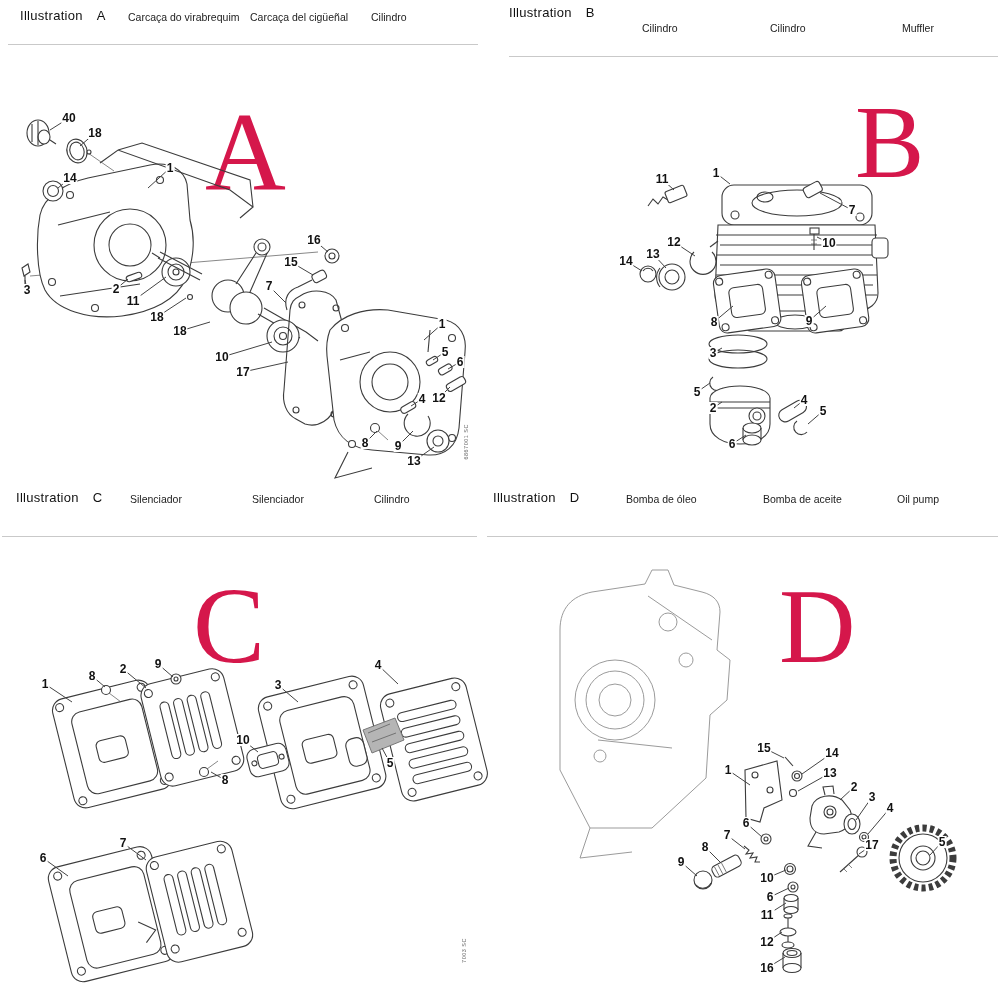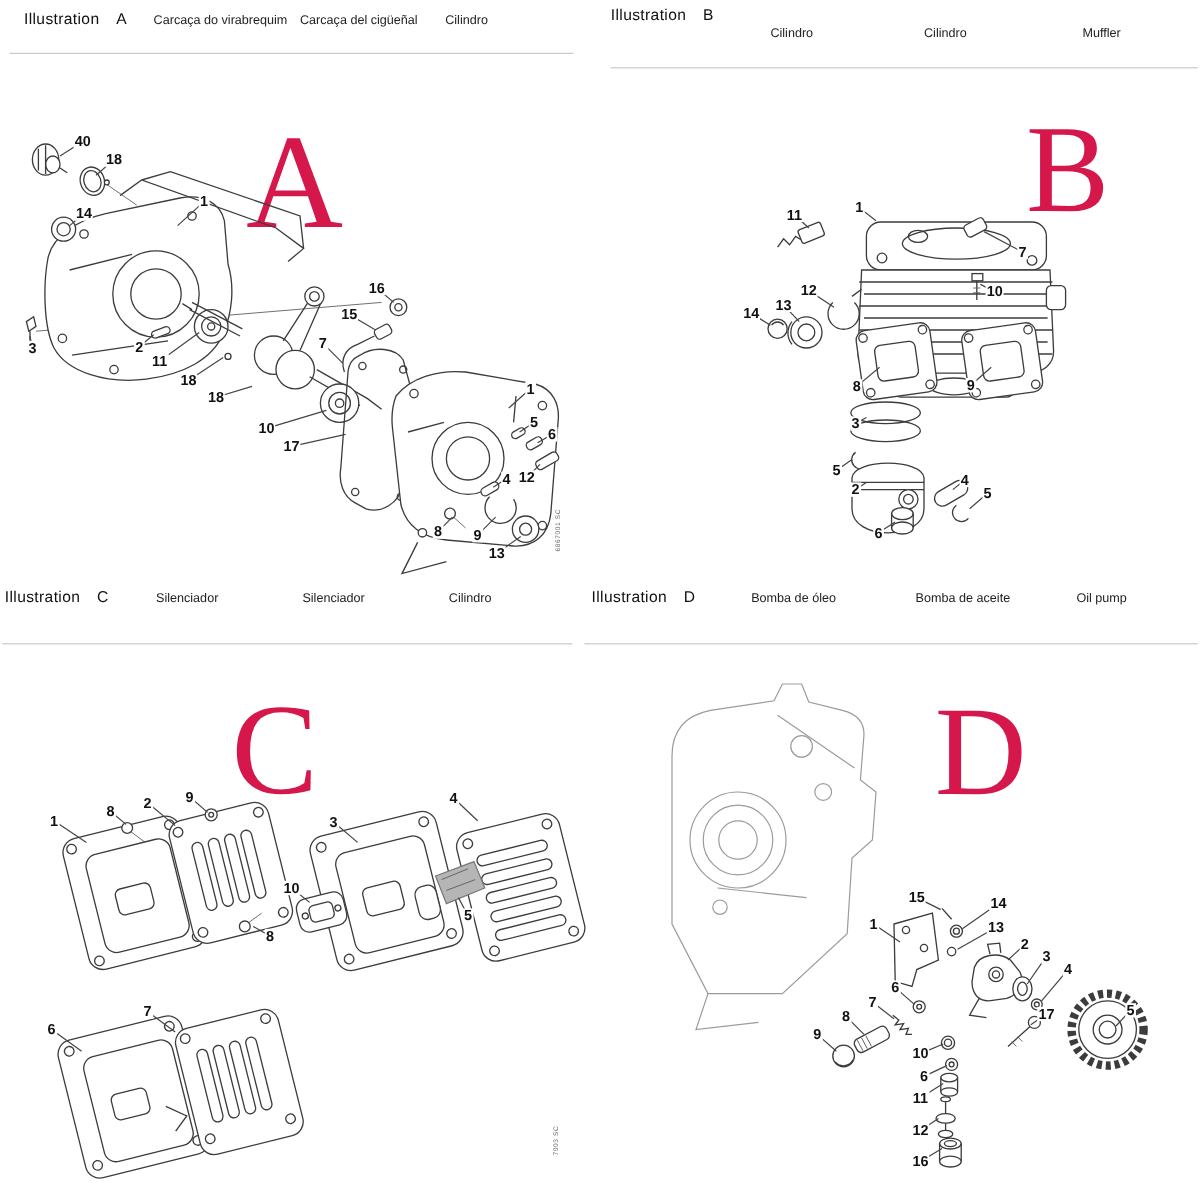--- a/index.html
+++ b/index.html
@@ -42,21 +42,21 @@
   <div class="rule" style="left:8px;top:44px;width:470px"></div>
 
   <div class="hdr-title" style="left:509px;top:5px">
     <span class="word">Illustration</span><span>B</span>
   </div>
   <div class="hdr-lang" style="left:642px;top:22px">Cilindro</div>
   <div class="hdr-lang" style="left:770px;top:22px">Cilindro</div>
   <div class="hdr-lang" style="left:902px;top:22px">Muffler</div>
   <div class="rule" style="left:509px;top:56px;width:489px"></div>
 
-  <div class="hdr-title" style="left:4px;top:490px">
+  <div class="hdr-title" style="left:16px;top:490px">
     <span class="word">Illustration</span><span>C</span>
   </div>
   <div class="hdr-lang" style="left:130px;top:493px">Silenciador</div>
   <div class="hdr-lang" style="left:252px;top:493px">Silenciador</div>
   <div class="hdr-lang" style="left:374px;top:493px">Cilindro</div>
   <div class="rule" style="left:2px;top:536px;width:475px"></div>
 
   <div class="hdr-title" style="left:493px;top:490px">
     <span class="word">Illustration</span><span>D</span>
   </div>

